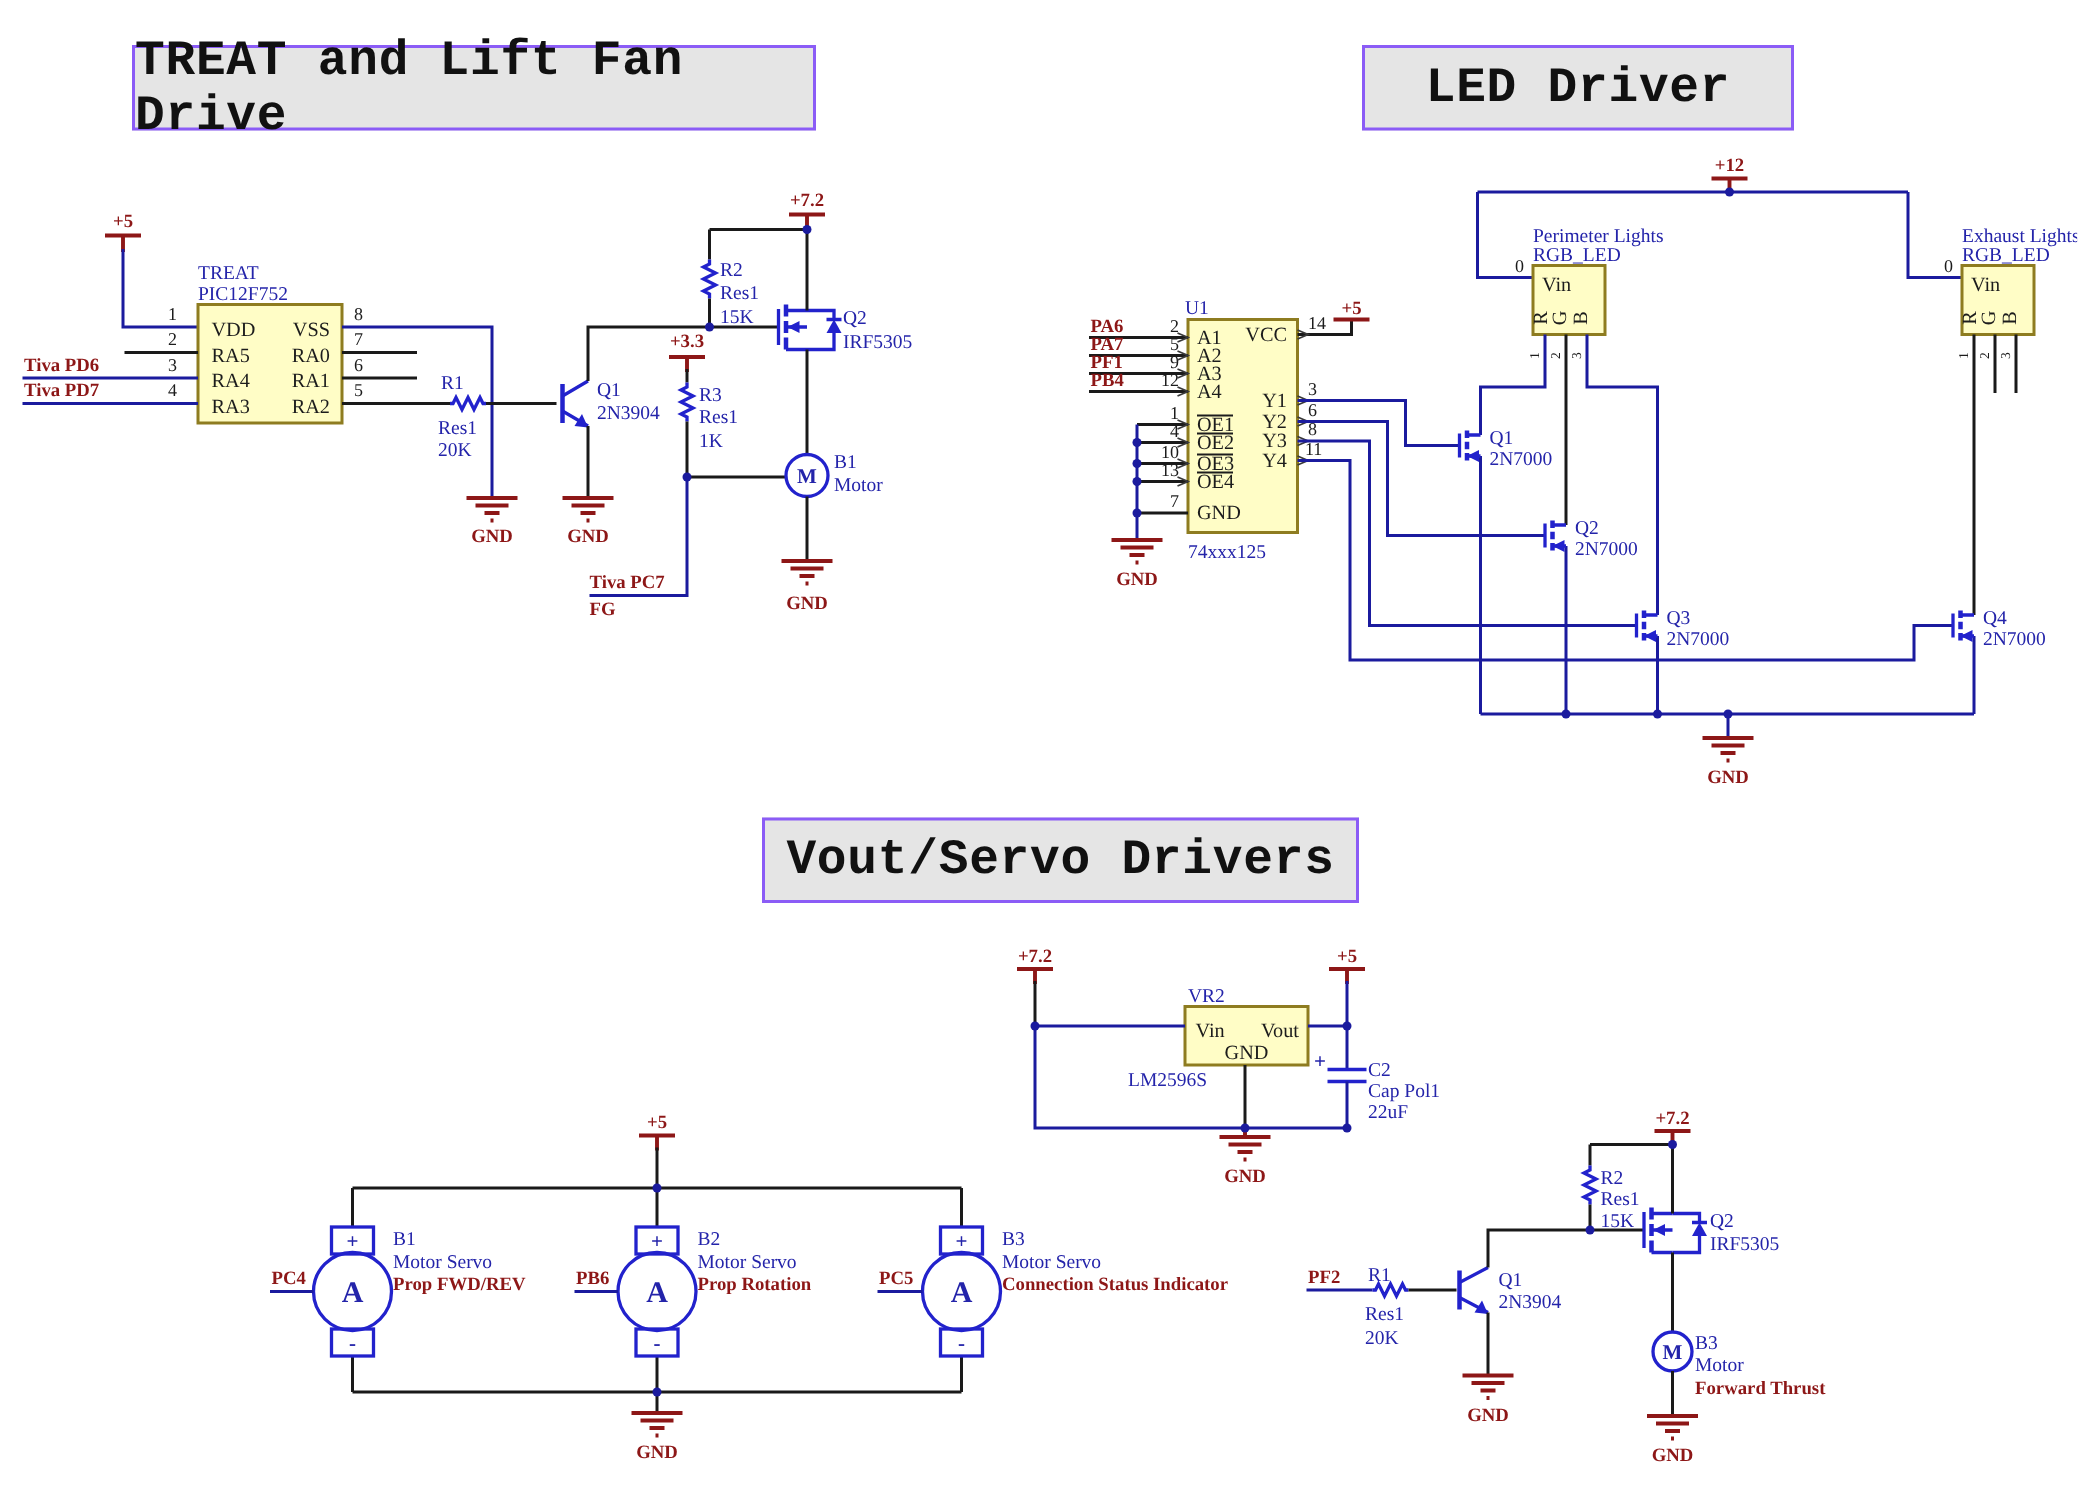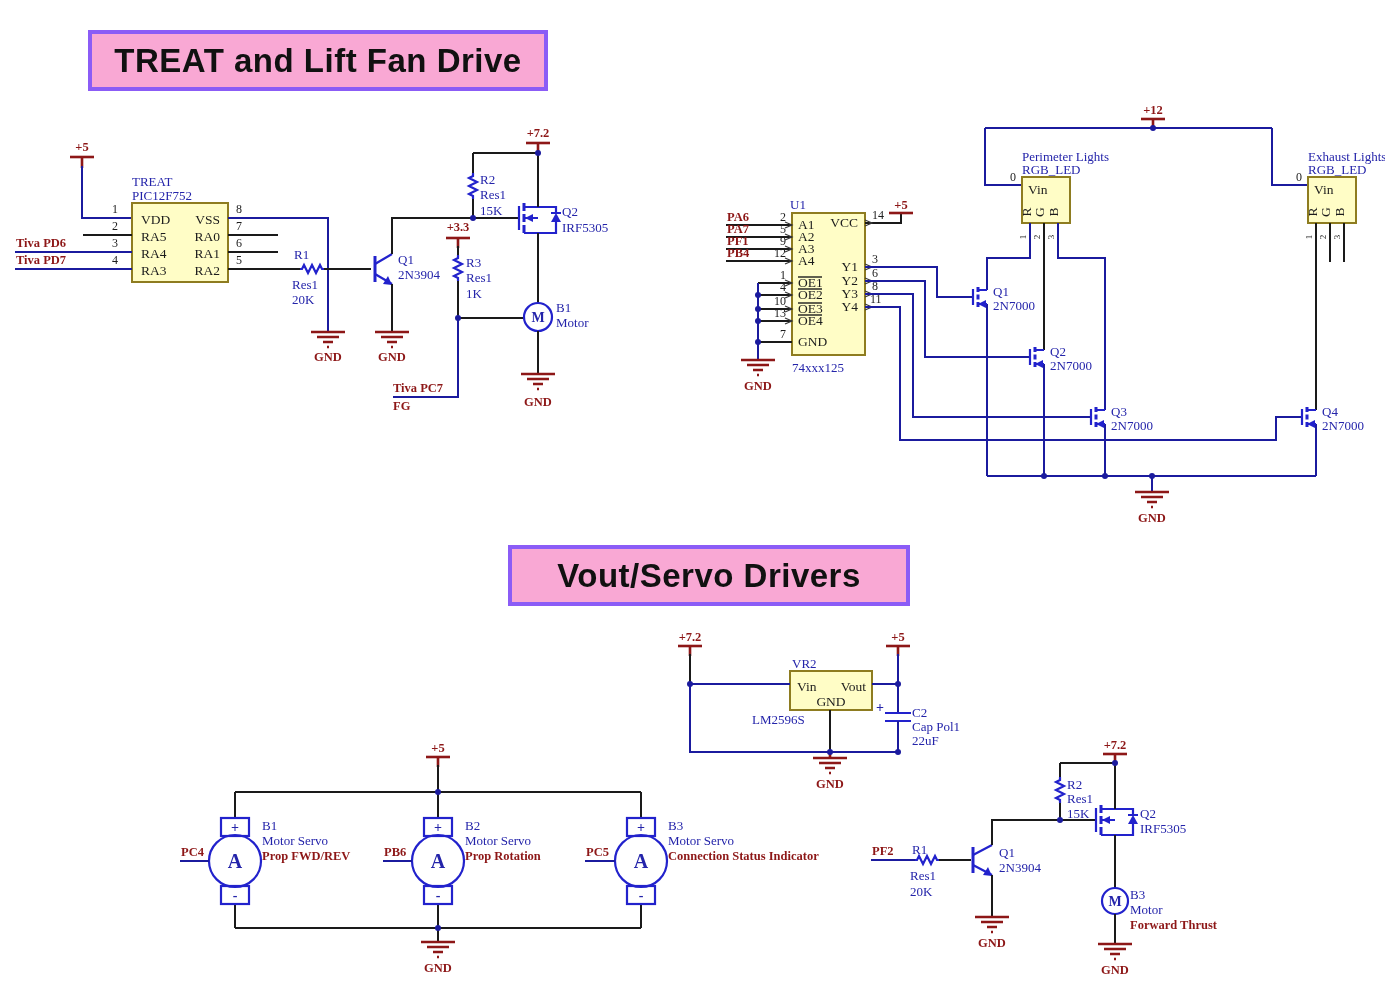--- a/index.html
+++ b/index.html
@@ -1,20 +1,20 @@
 <!DOCTYPE html>
 <html><head>
 <meta charset="utf-8">
 <style>
   html,body{margin:0;padding:0;background:#ffffff;}
   #stage{position:relative;width:1385px;height:995px;background:#ffffff;overflow:hidden;
          font-family:"Liberation Serif","DejaVu Serif",serif;}
-  .titlebox{position:absolute;border:4px solid #8b5cf6;background:#f9a8d4;display:flex;
+  .titlebox{position:absolute;border:2px solid #8b5cf6;background:#e5e5e5;display:flex;
             align-items:center;justify-content:center;
-            font-family:Liberation Sans, sans-serif;
+            font-family:Liberation Mono, monospace;
             font-weight:600;font-size:33px;color:#111;letter-spacing:.5px;}
   svg{position:absolute;left:0;top:0;}
   svg text{font-family:"Liberation Serif","DejaVu Serif",serif;}
   .tp{fill:#1c1c1c;font-size:13.5px;}              
   .tn{fill:#1c1c1c;font-size:12px;}                
   .td{fill:#2424aa;font-size:13px;}                
   .tr{fill:#8d1717;font-size:12.5px;font-weight:bold;} 
   .sym{fill:#2424aa;font-size:14px;font-weight:bold;}  
   .mid{text-anchor:middle;} .end{text-anchor:end;}
   .wb{stroke:#1a1a1a;stroke-width:2;fill:none;}    
@@ -27,20 +27,21 @@
   .chev{fill:none;stroke:#3a3a3a;stroke-width:1.2;}
   .ov{stroke:#1c1c1c;stroke-width:1.4;}
   .arr{fill:#2222cc;}
 </style>
 </head>
 <body>
 
 <div id="stage">
 
   <div class="titlebox" style="left:88px;top:30px;width:452px;height:53px;">TREAT and Lift Fan Drive</div>
+  <div class="titlebox" style="left:908px;top:30px;width:284px;height:53px;">LED Driver</div>
   <div class="titlebox" style="left:508px;top:545px;width:394px;height:53px;">Vout/Servo Drivers</div>
 
   <svg width="1385" height="995" viewBox="0 0 1385 995">
 
   <g>
 
     <g>
       <text class="tr mid" x="82" y="151">+5</text>
       <path class="gp" d="M70,157 H94"></path>
           <path class="gp" d="M82,157 V168"></path>

